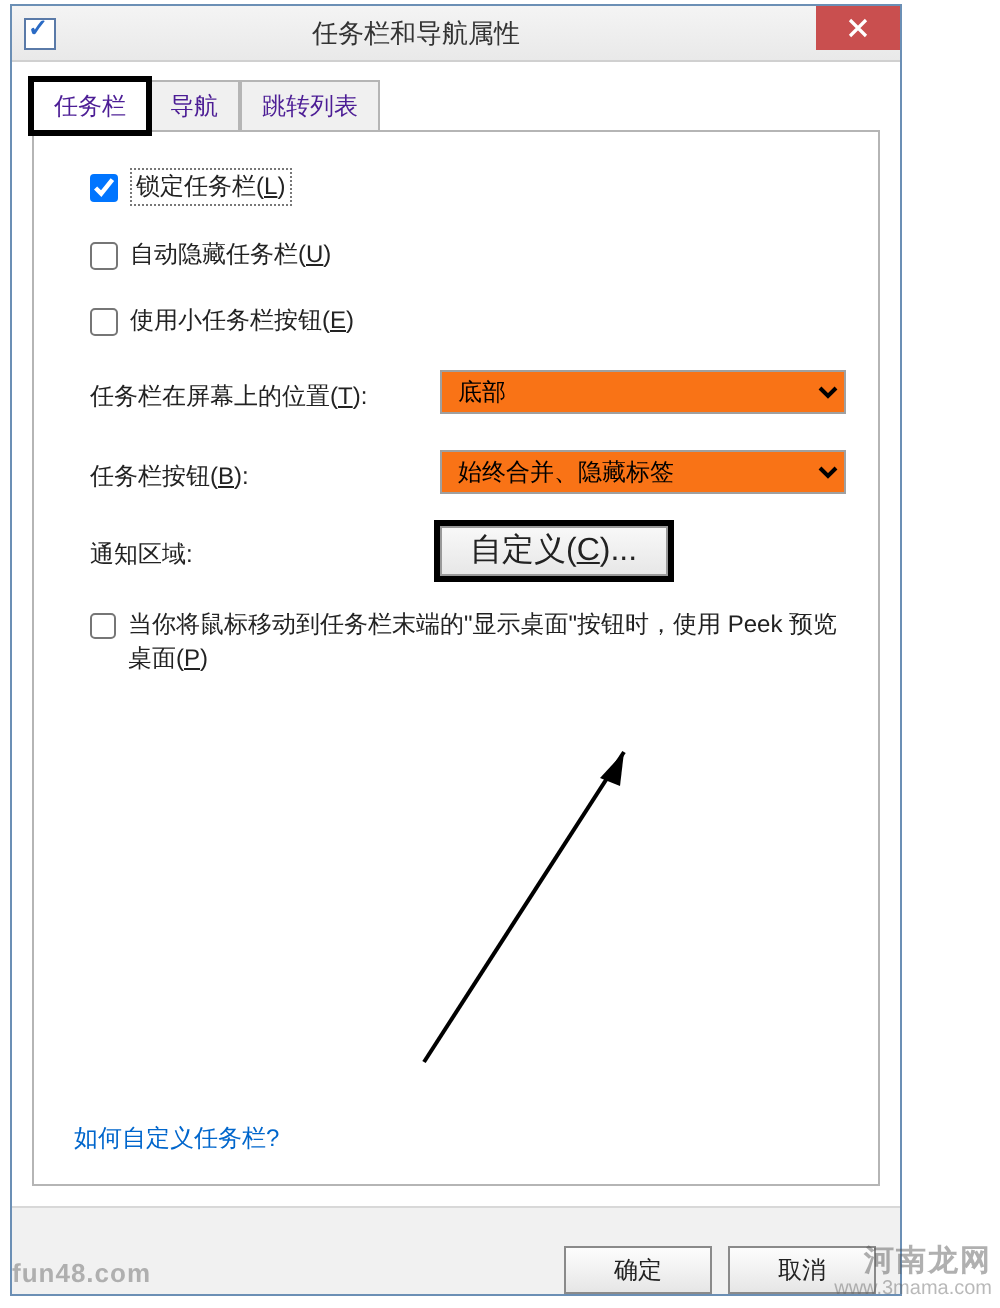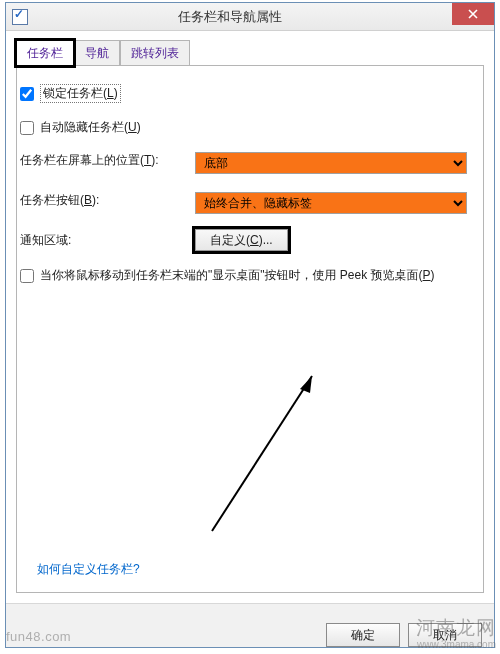--- a/index.html
+++ b/index.html
@@ -11,21 +11,21 @@
     background: #fff;
     width: 500px;
     height: 654px;
     position: relative;
     overflow: hidden;
   }
   .window {
     position: absolute;
     left: 5px;
     top: 2px;
-    width: 490px;
+    width: 446px;
     height: 646px;
     border: 1px solid #6b8fb5;
     background: #fff;
     display: flex;
     flex-direction: column;
   }
   .titlebar {
     height: 28px;
     background: linear-gradient(#f4f4f4, #e9e9e9);
     border-bottom: 1px solid #d0d0d0;
@@ -88,62 +88,62 @@
     z-index: 2;
   }
   .tab.highlighted {
     outline: 3px solid #000;
     outline-offset: -1px;
   }
   .tab-content {
     border: 1px solid #b5b5b5;
     margin: 0 10px 10px 10px;
     flex: 1;
-    padding: 18px 16px 10px 3px;
+    padding: 18px 16px 10px 28px;
     background: #fff;
     position: relative;
   }
   .checkline {
     display: flex;
     align-items: center;
     margin-bottom: 16px;
     font-size: 12px;
     color: #222;
   }
   .checkline input[type=checkbox] {
     width: 14px; height: 14px;
     margin: 0 6px 0 0;
   }
   .checkline .dotted {
     border: 1px dotted #777;
     padding: 0 2px;
   }
   .row {
     display: flex;
-    align-items: flex-start;
+    align-items: flex-end;
     margin-bottom: 18px;
   }
   .row .lbl {
     width: 175px;
     color: #222;
     font-size: 12px;
   }
   .row select {
     flex: 1;
     height: 22px;
     font-size: 12px;
     border: 1px solid #a0a0a0;
     background: #f97316;
     padding-left: 4px;
   }
   .custom-btn {
     border: 1px solid #999;
     background: linear-gradient(#f8f8f8,#e7e7e7);
     padding: 3px 14px;
-    font-size: 12px;
+    font-size: 16px;
     color: #222;
     cursor: default;
     box-shadow: 0 0 0 3px #000;
   }
   .custom-btn-wrap {
     display:inline-block;
   }
   .help-link {
     color: #0066cc;
     text-decoration: none;
@@ -177,32 +177,33 @@
     top: 305px;
     pointer-events: none;
   }
   .watermark-left {
     position: absolute;
     left: 6px;
     bottom: 10px;
     color: rgba(120,120,120,0.55);
     font-size: 13px;
     letter-spacing: 0.5px;
+    font-weight: bold;
   }
   .watermark-right {
     position: absolute;
     right: 4px;
     bottom: 4px;
     text-align: right;
     line-height: 1.1;
   }
   .wm-main {
     color: rgba(80,80,80,0.45);
-    font-size: 19px;
-    font-weight: normal;
+    font-size: 15px;
+    font-weight: bold;
     letter-spacing: 1px;
   }
   .wm-sub {
     color: rgba(100,100,100,0.45);
     font-size: 10px;
   }
   .underline-key { text-decoration: underline; }
 </style>
 </head>
 <body>
@@ -234,20 +235,26 @@
       </span>
     </div>
 
     <div class="checkline">
       <input type="checkbox" style="">
       <span>
         <span>自动隐藏任务栏(</span><span class="underline-key">U</span><span>)</span>
       </span>
     </div>
 
+    <div class="checkline">
+      <input type="checkbox" style="">
+      <span>
+        <span>使用小任务栏按钮(</span><span class="underline-key">E</span><span>)</span>
+      </span>
+    </div>
 
     <div class="row">
       <div class="lbl">
         <span>任务栏在屏幕上的位置(</span><span class="underline-key">T</span><span>):</span>
       </div>
       <select>
         <option>底部</option>
       </select>
     </div>
 

